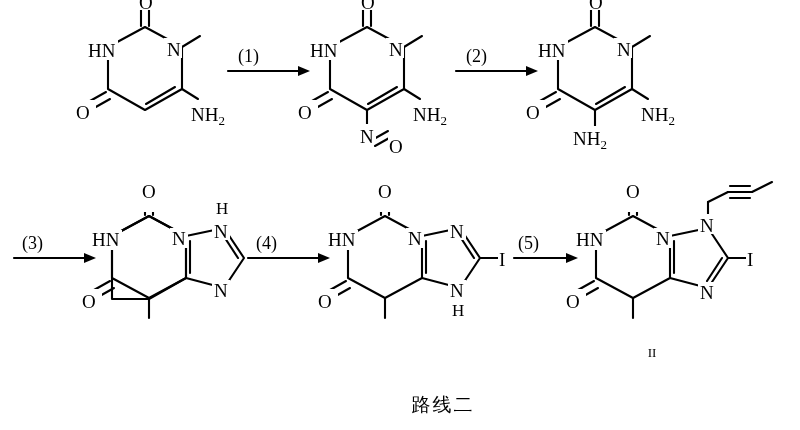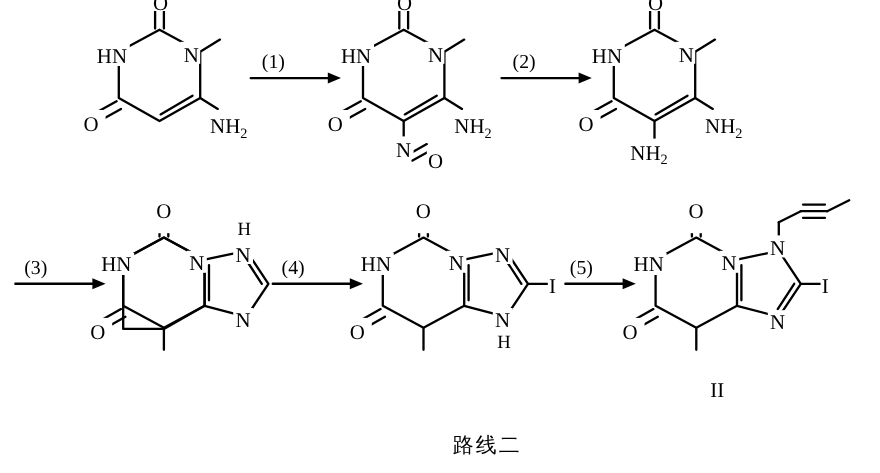--- a/index.html
+++ b/index.html
@@ -32,21 +32,21 @@
     font-family: "DejaVu Sans", sans-serif;
     letter-spacing: 2px;
     padding-left: 43px;
   }
   .label-II {
     position: absolute;
     left: 0;
     top: 345px;
     width: 800px;
     text-align: center;
-    font-size: 19px;
+    font-size: 13px;
     font-family: "Liberation Serif", serif;
   }
   .label-II span {
     position: relative;
     left: 252px;
   }
   text {
     font-family: "Liberation Serif", serif;
   }
 </style>

